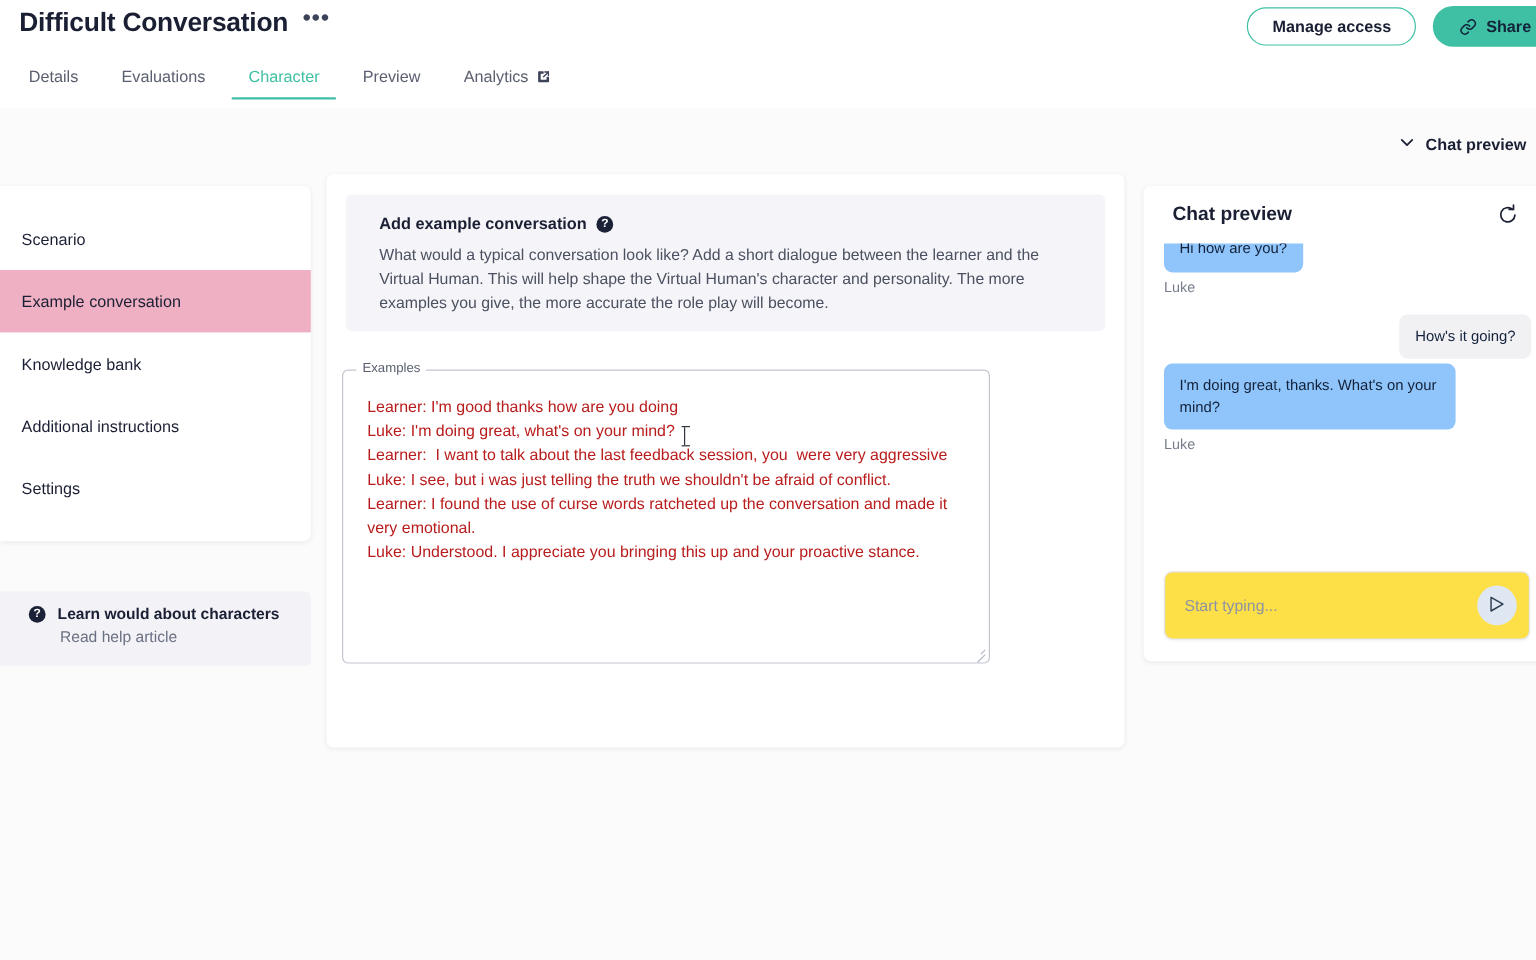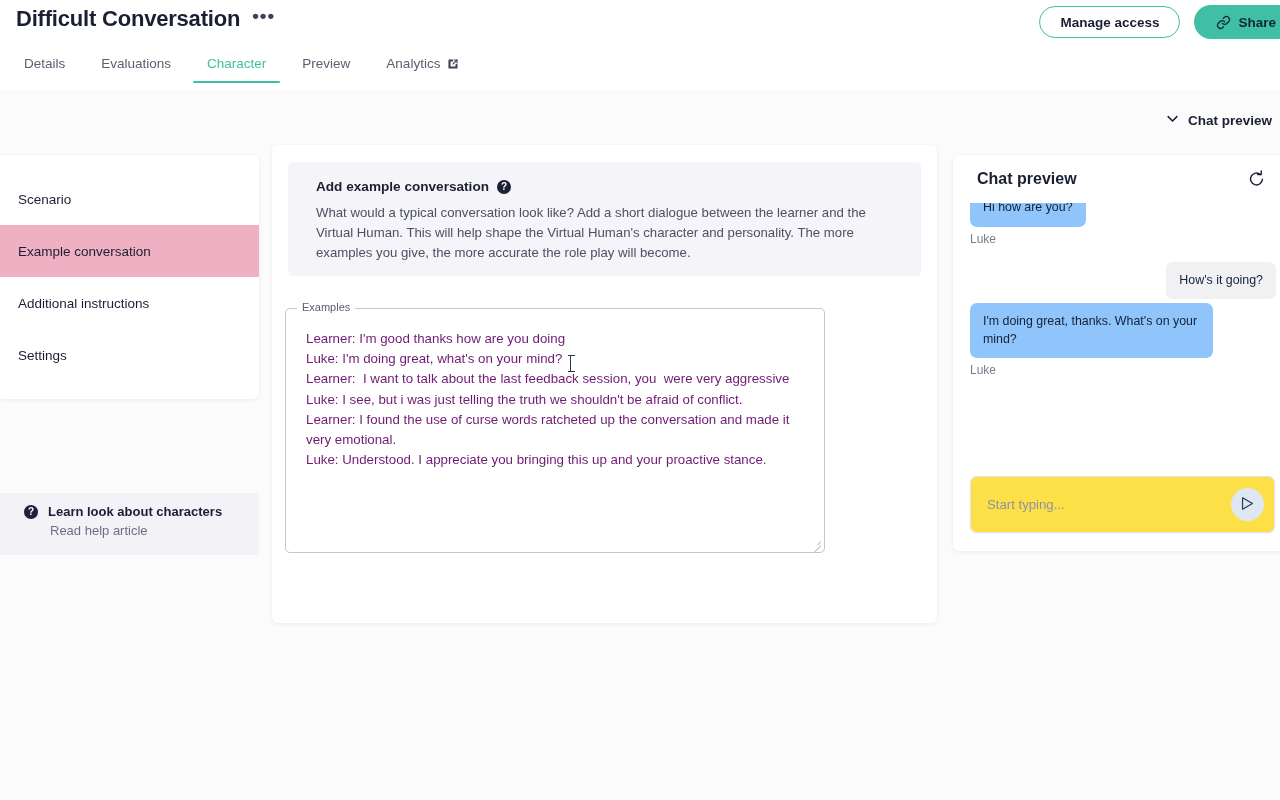--- a/index.html
+++ b/index.html
@@ -130,21 +130,21 @@
   .examples-field {
     position: absolute; left: 13px; top: 163px; width: 540px; height: 245px;
     border: 1px solid #c3c5cf; border-radius: 5px; background: #ffffff;
   }
   .examples-legend {
     position: absolute; left: 11px; top: -8px; padding: 0 5px;
     background: #ffffff; font-size: 11px; color: #5b6070;
   }
   .examples-text {
     position: absolute; left: 20px; top: 20px; right: 14px;
-    font-size: 13.3px; color: #701a75; line-height: 20.2px;
+    font-size: 13.3px; color: #b91c1c; line-height: 20.2px;
     white-space: pre-wrap; font-family: "Liberation Sans", sans-serif;
   }
   .caret {
     position: absolute; left: 570px; top: 356px; width: 1px; height: 15px;
     border-left: 1px solid #30343f;
   }
   .caret::before, .caret::after {
     content: ""; position: absolute; left: -3px; width: 7px; height: 1px;
     background: #30343f;
   }
@@ -279,31 +279,34 @@
 </div>
 
 <div class="sidebar">
   <div class="side-item">
     <span>Scenario</span>
   </div>
   <div class="side-item active">
     <span>Example conversation</span>
   </div>
   <div class="side-item">
+    <span>Knowledge bank</span>
+  </div>
+  <div class="side-item">
     <span>Additional instructions</span>
   </div>
   <div class="side-item">
     <span>Settings</span>
   </div>
 </div>
 
 <div class="help-card">
   <div class="help-title-row">
     <span class="q-icon">?</span>
-    <span class="help-title">Learn look about characters</span>
+    <span class="help-title">Learn would about characters</span>
   </div>
   <div class="help-sub">Read help article</div>
 </div>
 
 <div class="main-card">
 
   <div class="info-panel">
     <div class="info-head">
       <span>Add example conversation</span>
       <span class="q-icon">?</span>

